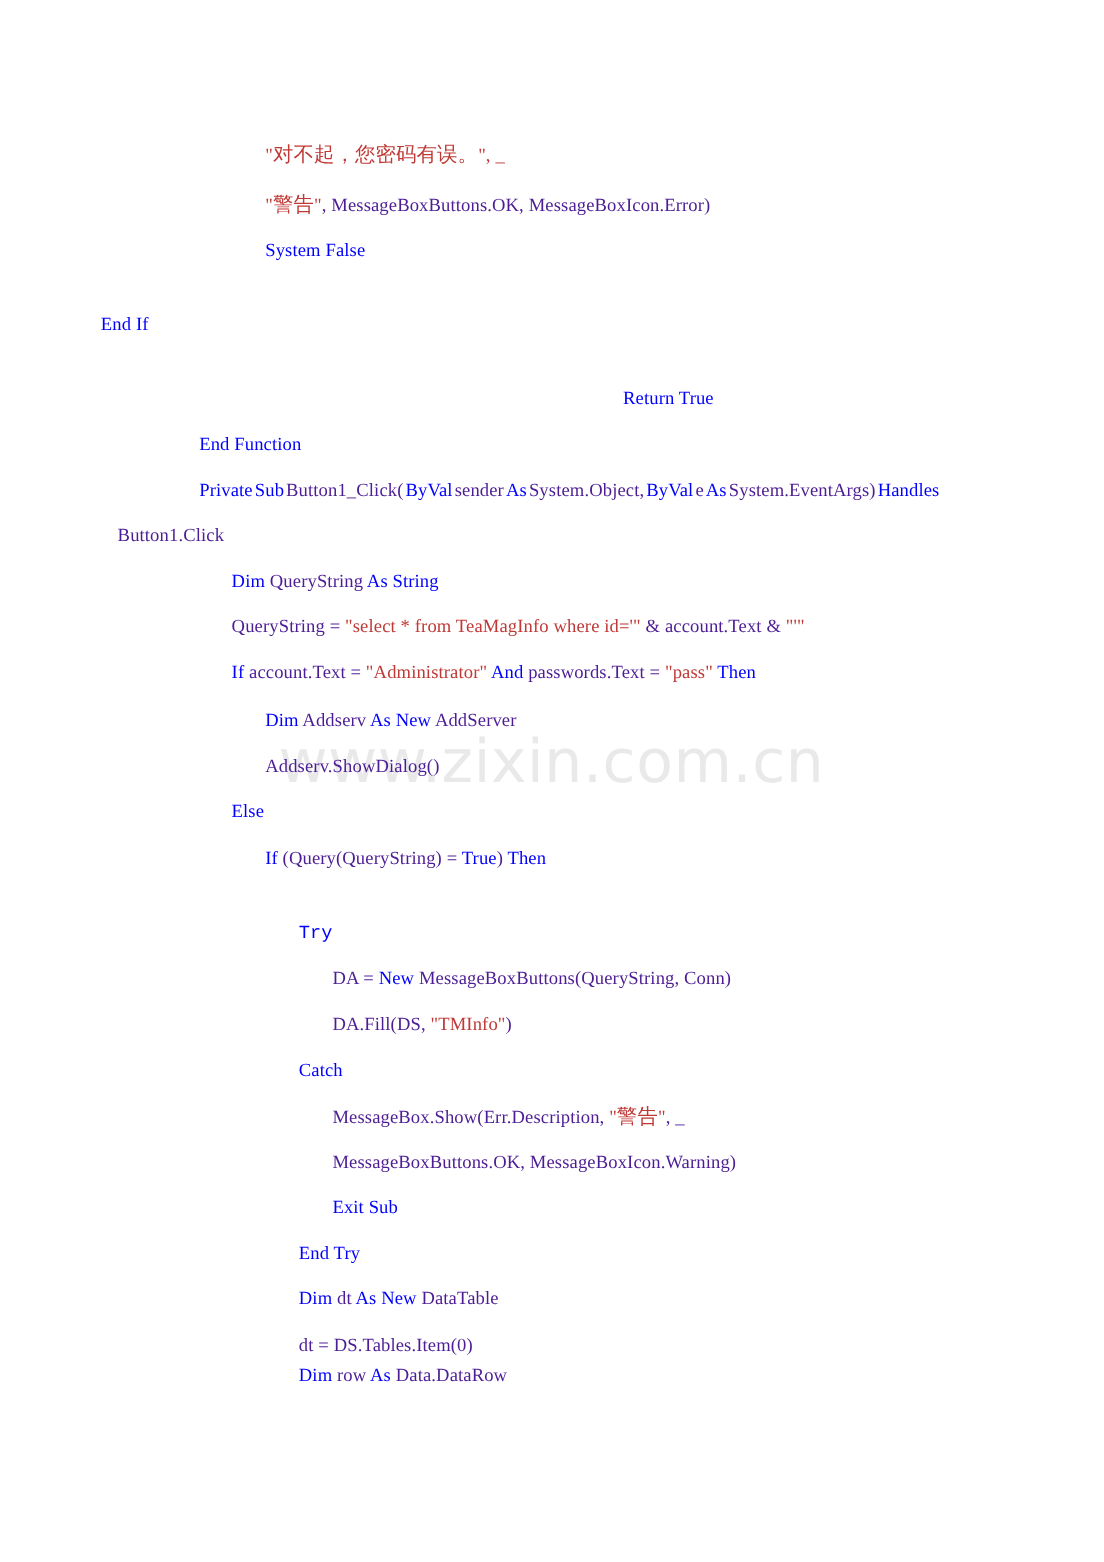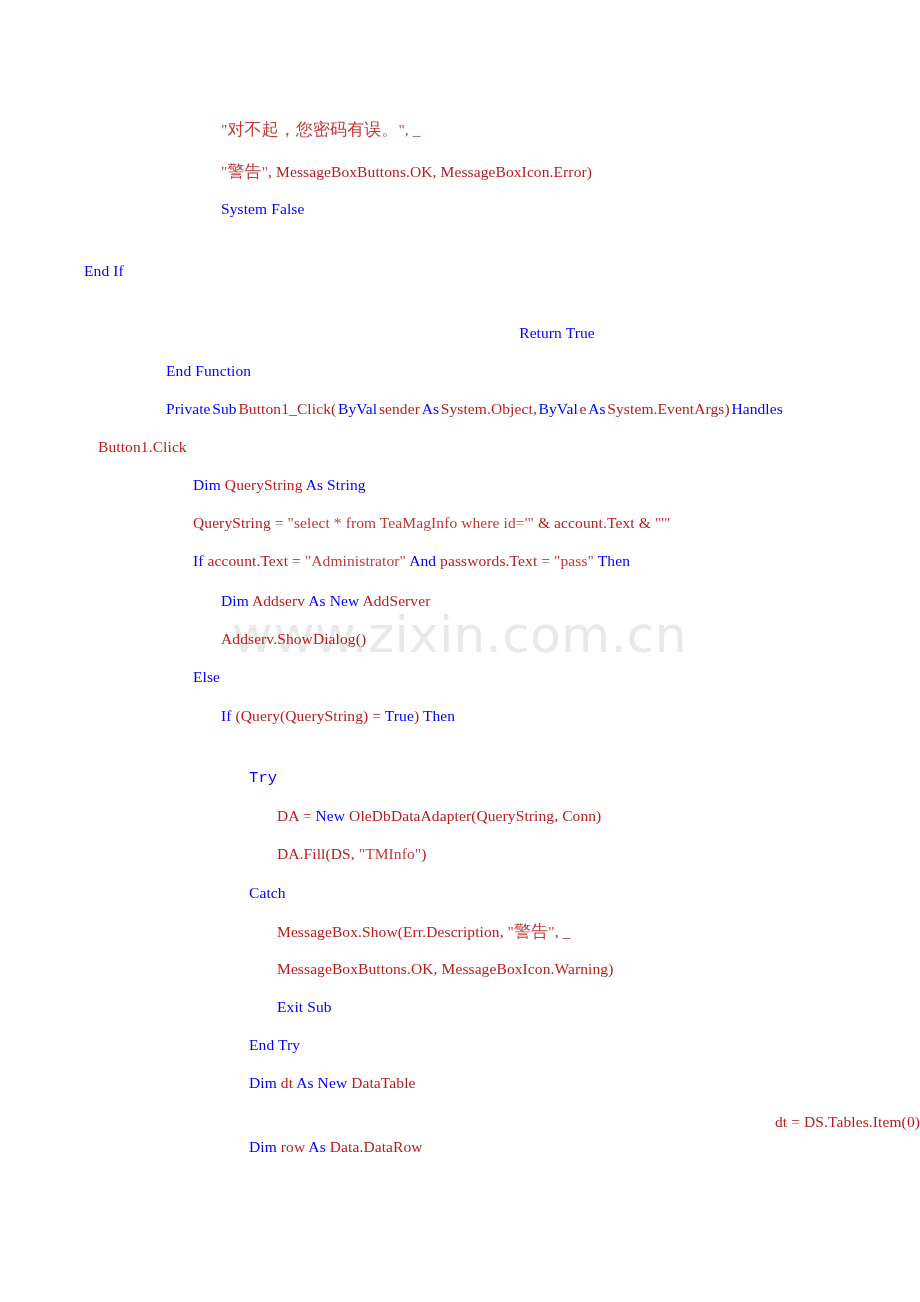--- a/index.html
+++ b/index.html
@@ -68,21 +68,21 @@
 
   
   .code-line.justify .ln-inner {
     display: flex;
     justify-content: space-between;
   }
 
   
   .kw  { color: #0000ff; }
   .str { color: #bf3a36; }
-  .id  { color: #b91c1c; }
+  .id  { color: #4c1d95; }
 
   .cjk {
     font-family: "DejaVu Sans", "Liberation Sans", sans-serif;
     font-size: 17px;
   }
 </style>
 </head>
 <body>
 
 <div id="page">
@@ -99,25 +99,25 @@
       <div class="code-line justify" style="top: 398px;"><span class="ln-inner" style="margin-left: 166px; width: 617px;"><span class="kw">Private</span><span class="kw">Sub</span><span class="id">Button1_Click(</span><span class="kw">ByVal</span><span class="id">sender</span><span class="kw">As</span><span class="id">System.Object,</span><span class="kw">ByVal</span><span class="id">e</span><span class="kw">As</span><span class="id">System.EventArgs)</span><span class="kw">Handles</span></span></div>
       <div class="code-line" style="top: 436px;"><span class="ln-inner" style="margin-left: 98px;"><span class="id">Button1.Click</span></span></div>
       <div class="code-line" style="top: 474px;"><span class="ln-inner" style="margin-left: 193px;"><span class="kw">Dim</span><span class="id"> QueryString </span><span class="kw">As String</span></span></div>
       <div class="code-line" style="top: 512px;"><span class="ln-inner" style="margin-left: 193px;"><span class="id">QueryString = </span><span class="str">"select * from TeaMagInfo where id='"</span><span class="id"> &amp; account.Text &amp; </span><span class="str">"'"</span></span></div>
       <div class="code-line" style="top: 550px;"><span class="ln-inner" style="margin-left: 193px;"><span class="kw">If</span><span class="id"> account.Text = </span><span class="str">"Administrator"</span><span class="id"> </span><span class="kw">And</span><span class="id"> passwords.Text = </span><span class="str">"pass"</span><span class="id"> </span><span class="kw">Then</span></span></div>
       <div class="code-line" style="top: 590px;"><span class="ln-inner" style="margin-left: 221px;"><span class="kw">Dim</span><span class="id"> Addserv </span><span class="kw">As New</span><span class="id"> AddServer</span></span></div>
       <div class="code-line" style="top: 628px;"><span class="ln-inner" style="margin-left: 221px;"><span class="id">Addserv.ShowDialog()</span></span></div>
       <div class="code-line" style="top: 666px;"><span class="ln-inner" style="margin-left: 193px;"><span class="kw">Else</span></span></div>
       <div class="code-line" style="top: 705px;"><span class="ln-inner" style="margin-left: 221px;"><span class="kw">If</span><span class="id"> (Query(QueryString) = </span><span class="kw">True</span><span class="id">)</span><span class="id"> </span><span class="kw">Then</span></span></div>
       <div class="code-line" style="top: 767px; font-family: Liberation Mono, monospace;"><span class="ln-inner" style="margin-left: 249px;"><span class="kw">Try</span></span></div>
-      <div class="code-line" style="top: 805px;"><span class="ln-inner" style="margin-left: 277px;"><span class="id">DA = </span><span class="kw">New</span><span class="id"> OleDbDataAdapter(QueryString, Conn)</span></span></div>
+      <div class="code-line" style="top: 805px;"><span class="ln-inner" style="margin-left: 277px;"><span class="id">DA = </span><span class="kw">New</span><span class="id"> MessageBoxButtons(QueryString, Conn)</span></span></div>
       <div class="code-line" style="top: 843px;"><span class="ln-inner" style="margin-left: 277px;"><span class="id">DA.Fill(DS, </span><span class="str">"TMInfo"</span><span class="id">)</span></span></div>
       <div class="code-line" style="top: 882px;"><span class="ln-inner" style="margin-left: 249px;"><span class="kw">Catch</span></span></div>
       <div class="code-line" style="top: 920px;"><span class="ln-inner" style="margin-left: 277px;"><span class="id">MessageBox.Show(Err.Description, </span><span class="str">"</span><span class="str cjk">警告</span><span class="str">"</span><span class="id">, _</span></span></div>
       <div class="code-line" style="top: 958px;"><span class="ln-inner" style="margin-left: 277px;"><span class="id">MessageBoxButtons.OK, MessageBoxIcon.Warning)</span></span></div>
       <div class="code-line" style="top: 996px;"><span class="ln-inner" style="margin-left: 277px;"><span class="kw">Exit Sub</span></span></div>
       <div class="code-line" style="top: 1034px;"><span class="ln-inner" style="margin-left: 249px;"><span class="kw">End Try</span></span></div>
       <div class="code-line" style="top: 1072px;"><span class="ln-inner" style="margin-left: 249px;"><span class="kw">Dim</span><span class="id"> dt </span><span class="kw">As New</span><span class="id"> DataTable</span></span></div>
-      <div class="code-line" style="top: 1111px; text-align: right;"><span class="ln-inner" style="margin-left: 249px;"><span class="id">dt = DS.Tables.Item(0)</span></span></div>
+      <div class="code-line" style="top: 1111px;"><span class="ln-inner" style="margin-left: 249px;"><span class="id">dt = DS.Tables.Item(0)</span></span></div>
       <div class="code-line" style="top: 1136px;"><span class="ln-inner" style="margin-left: 249px;"><span class="kw">Dim</span><span class="id"> row </span><span class="kw">As</span><span class="id"> Data.DataRow</span></span></div>
     </div>
 
 </div>
 
 </body></html>

